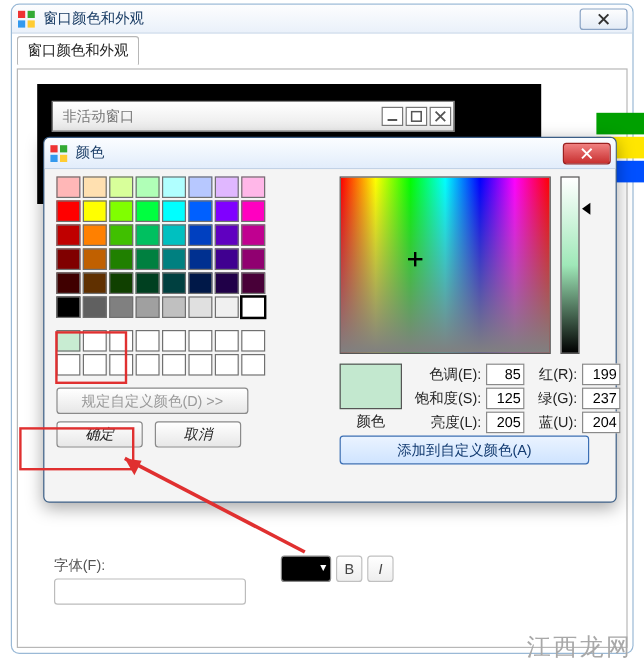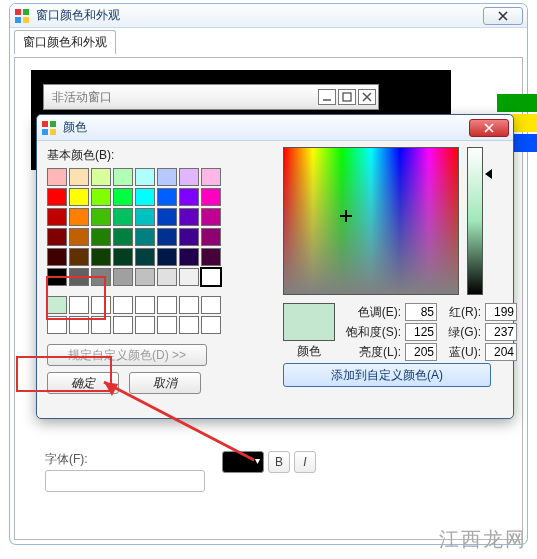--- a/index.html
+++ b/index.html
@@ -56,21 +56,21 @@
 
   .right-strip {
     position:absolute; right:0; top:92px; width:40px; height:56px;
   }
   .right-strip .row { height:18px; }
   .r-green{background:#00a000;margin-top:2px;}
   .r-yellow{background:#ffe600;margin-top:2px;}
   .r-blue{background:#0050ff;margin-top:2px;}
 
   
-  .bottom-form { position:absolute; left:30px; right:10px; bottom:42px; height:46px; display:flex; gap:17px; }
+  .bottom-form { position:absolute; left:30px; right:10px; bottom:30px; height:46px; display:flex; gap:29px; }
   .form-col { display:flex; flex-direction:column; gap:2px; }
   .form-col .lbl { color:#555; }
   .form-input { height:22px; border:1px solid #bcbcbc; border-radius:3px; }
   .font-input { width:160px; }
   .size-input { width:60px; }
   .color-chip { width:42px; height:22px; background:#000; border:1px solid #888; border-radius:3px; display:inline-block; position:relative;}
   .color-chip:after{content:"▾";position:absolute;right:3px;top:3px;color:#fff;font-size:10px;}
   .mini-btn { width:22px; height:22px; border:1px solid #c0c0c0; border-radius:3px; background:linear-gradient(#fff,#eee); color:#444; }
 
   
@@ -251,21 +251,20 @@
     </span>
     <span class="title">颜色</span>
     <span class="cd-close">
       <svg viewBox="0 0 10 10">
           <path d="M1 1 L9 9 M9 1 L1 9" stroke="#fff" stroke-width="1.6"></path>
         </svg>
     </span>
   </div>
 
   <div class="cd-body">
-    <span class="section-label">基本颜色(B):</span>
     <div class="basic-grid" id="basic-grid">
         <div class="sw" style="background: rgb(255, 183, 183);"></div>
         <div class="sw" style="background: rgb(255, 224, 176);"></div>
         <div class="sw" style="background: rgb(216, 255, 154);"></div>
         <div class="sw" style="background: rgb(176, 255, 183);"></div>
         <div class="sw" style="background: rgb(176, 255, 255);"></div>
         <div class="sw" style="background: rgb(183, 200, 255);"></div>
         <div class="sw" style="background: rgb(224, 183, 255);"></div>
         <div class="sw" style="background: rgb(255, 183, 232);"></div>
         <div class="sw" style="background: rgb(255, 0, 0);"></div>

